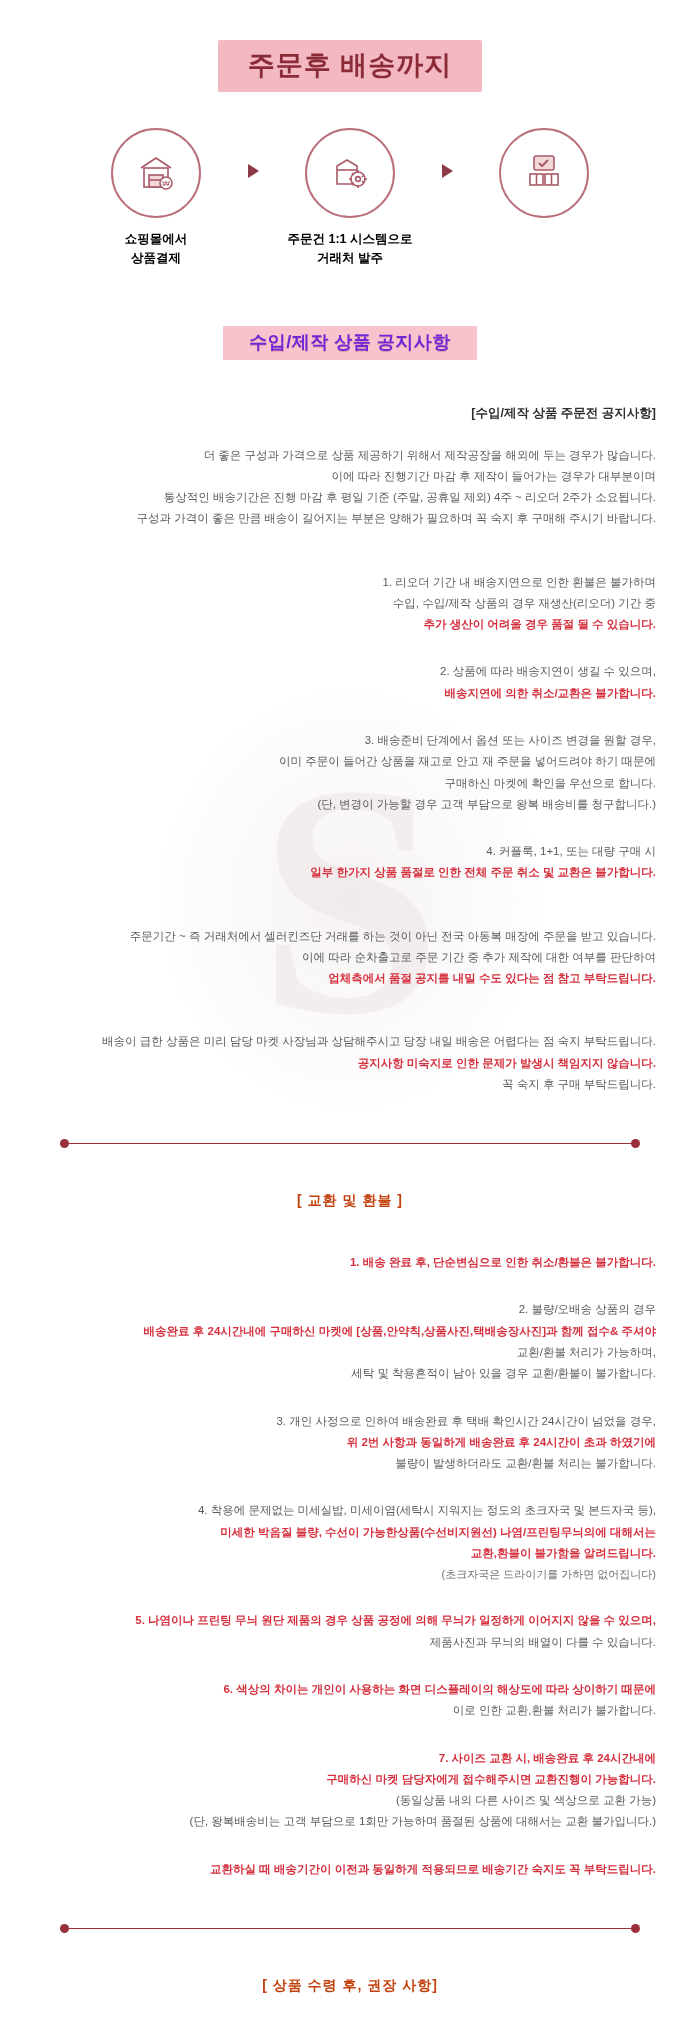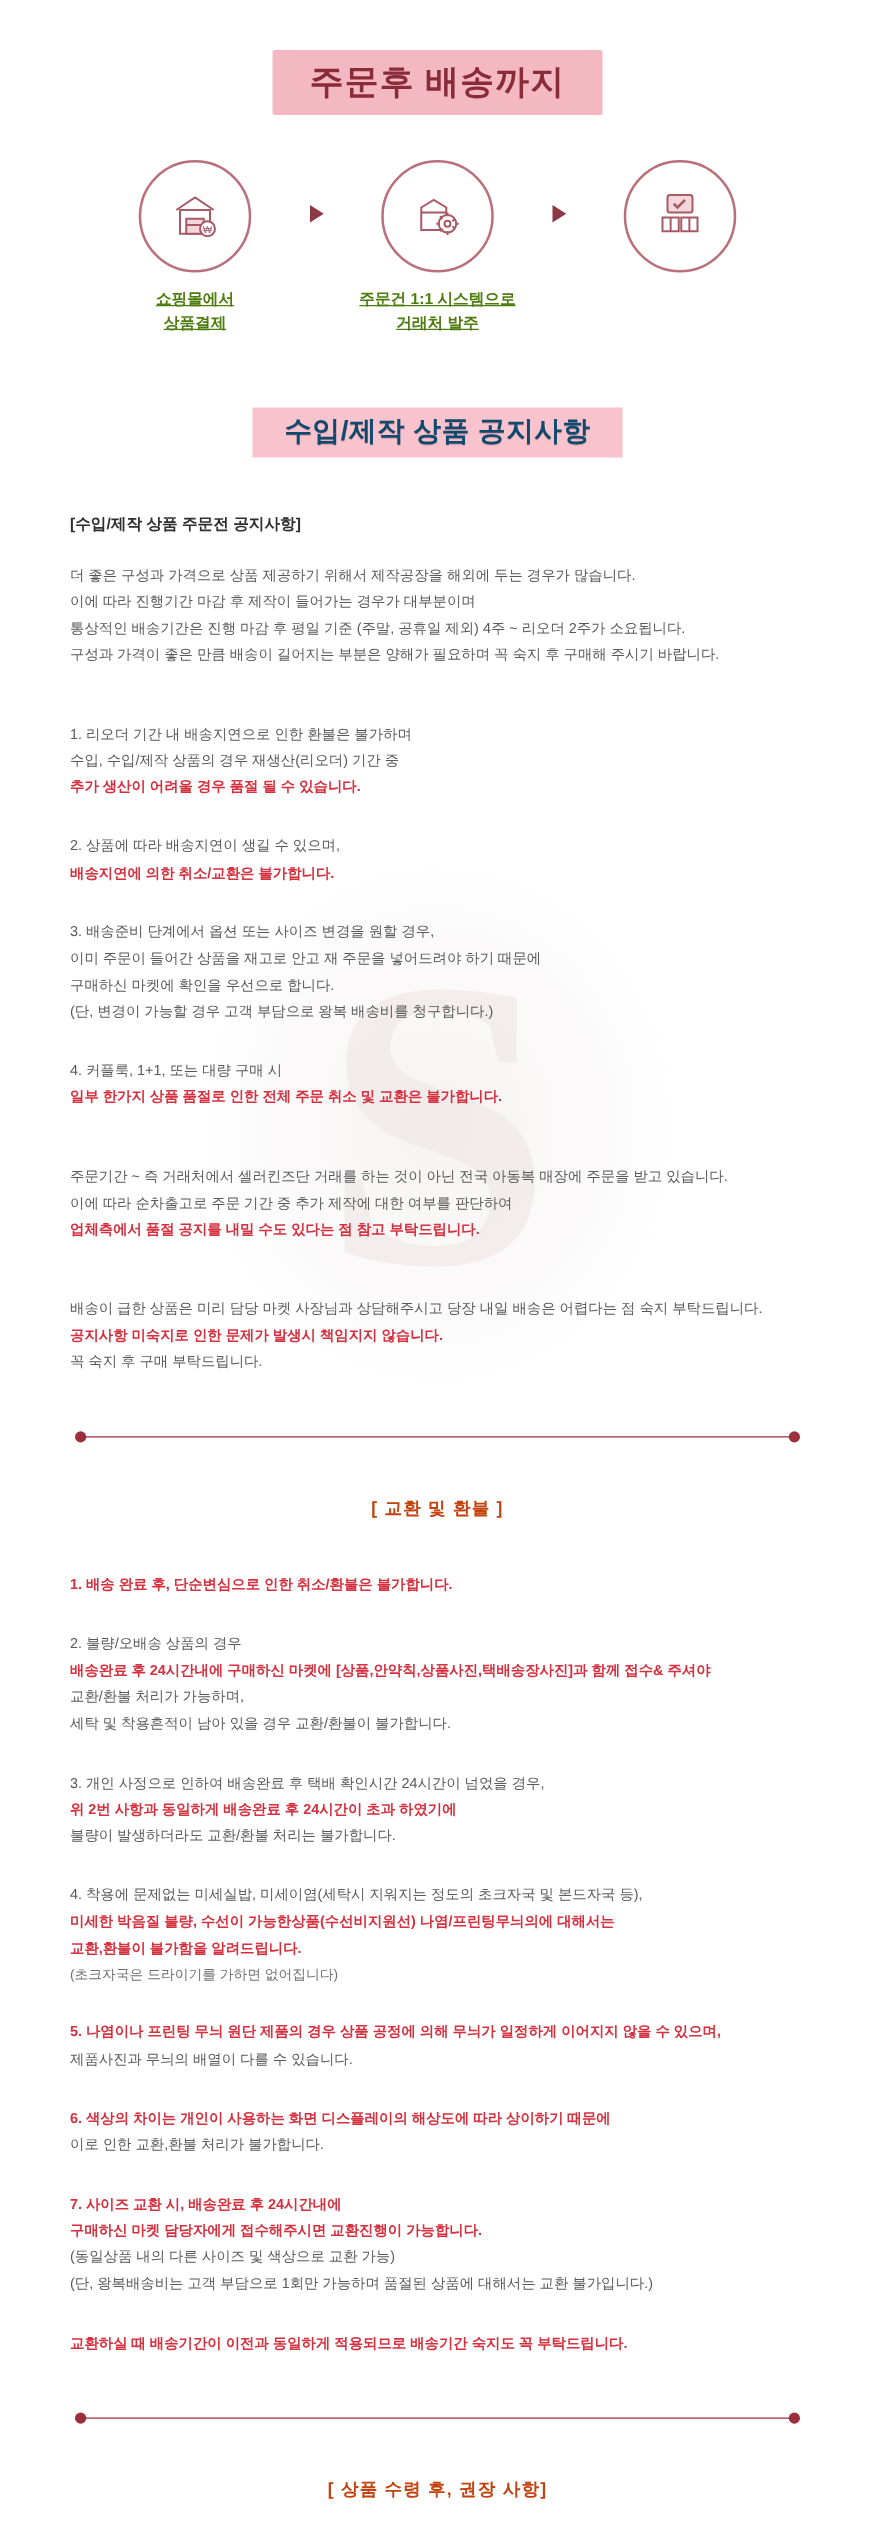--- a/index.html
+++ b/index.html
@@ -93,24 +93,23 @@
     display: flex;
     align-items: center;
     justify-content: center;
     background: #fff;
   }
   .circle svg { display:block; }
   .step-label {
     margin-top: 12px;
     font-size: 12.5px;
     line-height: 1.5;
-    color: #4d7c0f;
+    color: #000000;
     font-weight: bold;
     white-space: pre-line;
-    text-decoration: underline;
   }
   .arrow {
     width: 34px;
     display: flex;
     justify-content: center;
     align-items: center;
     height: 86px;
   }
   .arrow i {
     display: block;
@@ -125,34 +124,34 @@
     margin-top: 58px;
     text-align: center;
   }
   .section-title {
     display: inline-block;
     background: #f8c3cc;
     padding: 4px 26px 6px 26px;
   }
   .section-title h2 {
     margin: 0;
-    font-size: 22px;
-    font-weight: bold;
-    color: #0c4a6e;
+    font-size: 18px;
+    font-weight: bold;
+    color: #6d28d9;
     letter-spacing: 0.5px;
     text-shadow: 0 1px 0 #e398a6;
   }
 
   
   .block {
-    text-align: left;
+    text-align: right;
     font-size: 11.5px;
     line-height: 1.85;
     color: #595959;
-    padding: 0 56px;
+    padding: 0 44px;
   }
   .block.gap-lg { margin-top: 42px; }
   .block.gap-md { margin-top: 26px; }
   .red-b { color: #d5303e; font-weight: bold; }
   .head {
     font-weight: bold;
     color: #2f2f2f;
     font-size: 12.5px;
   }
   .small-note { font-size: 11px; color: #6f6f6f; }

